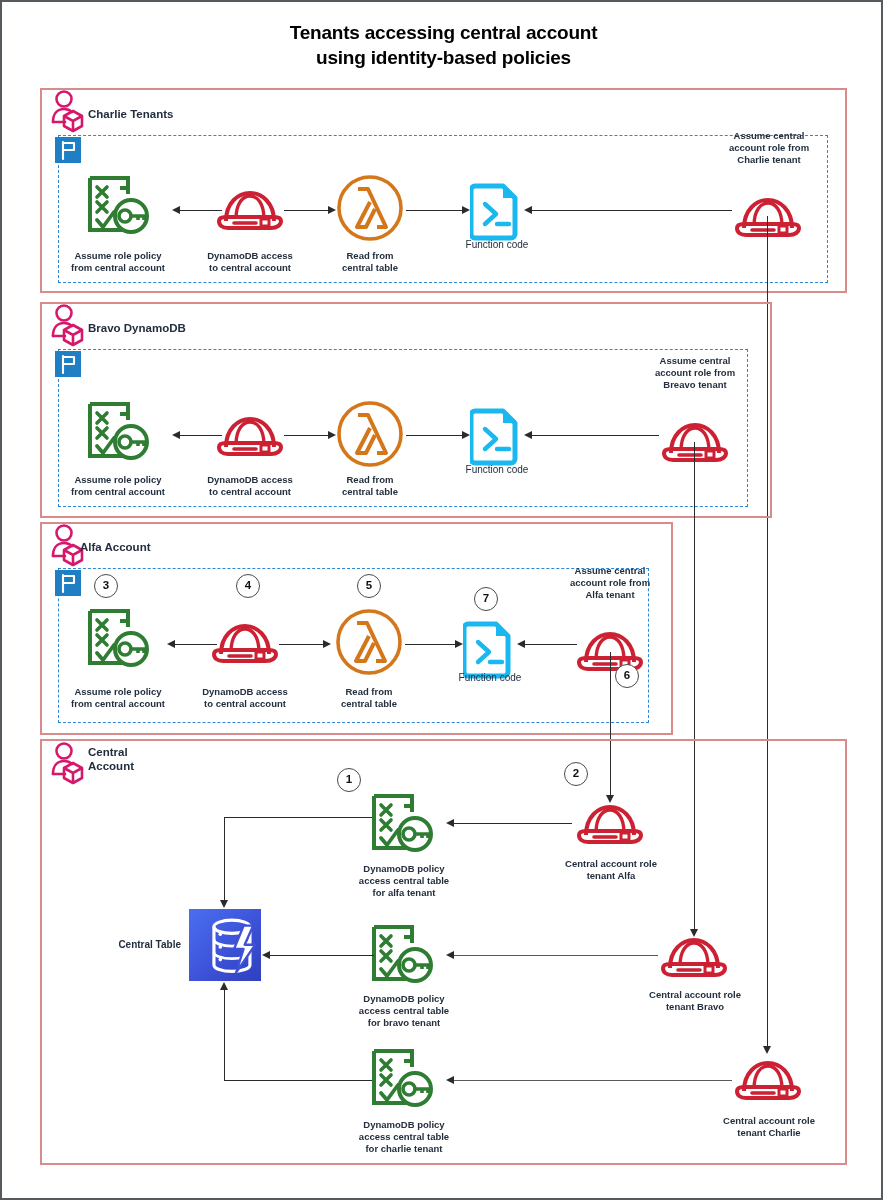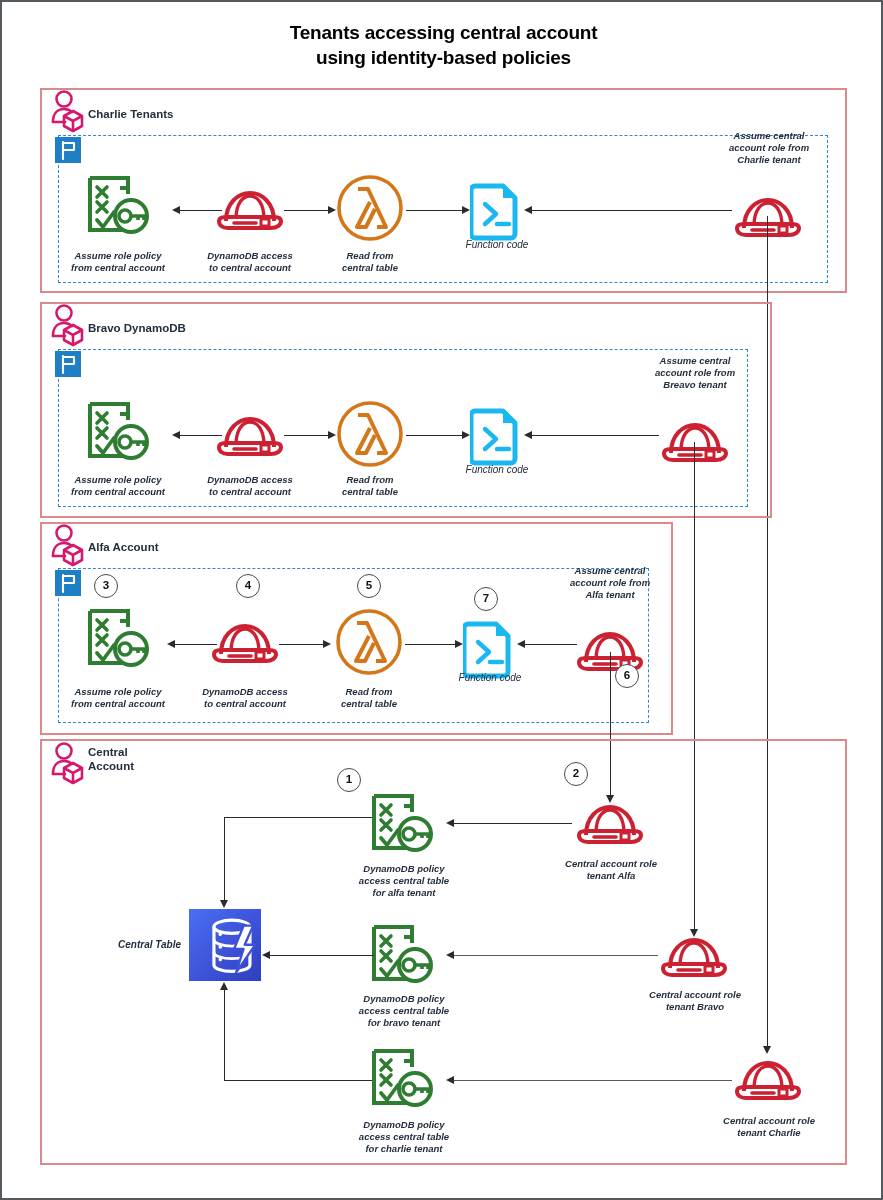--- a/index.html
+++ b/index.html
@@ -47,21 +47,21 @@
   .flag-badge {
     position: absolute;
     width: 26px; height: 26px;
     background: #1f7fc4;
   }
 
   
   .node-label {
     position: absolute;
     font-size: 9.5px; font-weight: bold; color: #232f3e;
-    text-align: center; line-height: 12px; white-space: pre-line; font-style: italic;
+    text-align: center; line-height: 12px; white-space: pre-line;
   }
   .node-label.plain { font-weight: normal; font-size: 10px; color: #232f3e; }
   .node-label.left { text-align: right; }
 
   
   .num-badge {
     position: absolute;
     width: 24px; height: 24px; border-radius: 50%;
     border: 1.3px solid #4a4a4a; background: #ffffff;
     font-size: 11.5px; font-weight: bold; color: #111111;
@@ -314,21 +314,21 @@
 
   <div class="line v" style="left:692px; top:440px; height:489px;"></div>
   <div class="arrow down" style="left:688px; top:927px;"></div>
 
   <div class="acct-frame" style="left:38px; top:520px; width:633px; height:213px;"></div>
   <span class="icon" style="left:48px; top:522px;">
     <svg width="36" height="46" viewBox="0 0 36 46">
         <use href="#g-account"></use>
       </svg>
   </span>
-  <div class="acct-label" style="left:86px; top:538px;">Alfa Account</div>
+  <div class="acct-label" style="left:78px; top:538px;">Alfa Account</div>
   <div class="dashed-frame" style="left:56px; top:566px; width:591px; height:155px;"></div>
   <span class="flag-badge" style="left:53px; top:568px;">
     <svg width="26" height="26" viewBox="0 0 26 26">
         <use href="#g-flag"></use>
       </svg>
   </span>
 
   <div class="num-badge" style="left:92px; top:572px;">3</div>
   <span class="icon" style="left:82px; top:605px;">
     <svg width="68" height="64" viewBox="0 0 68 64">

